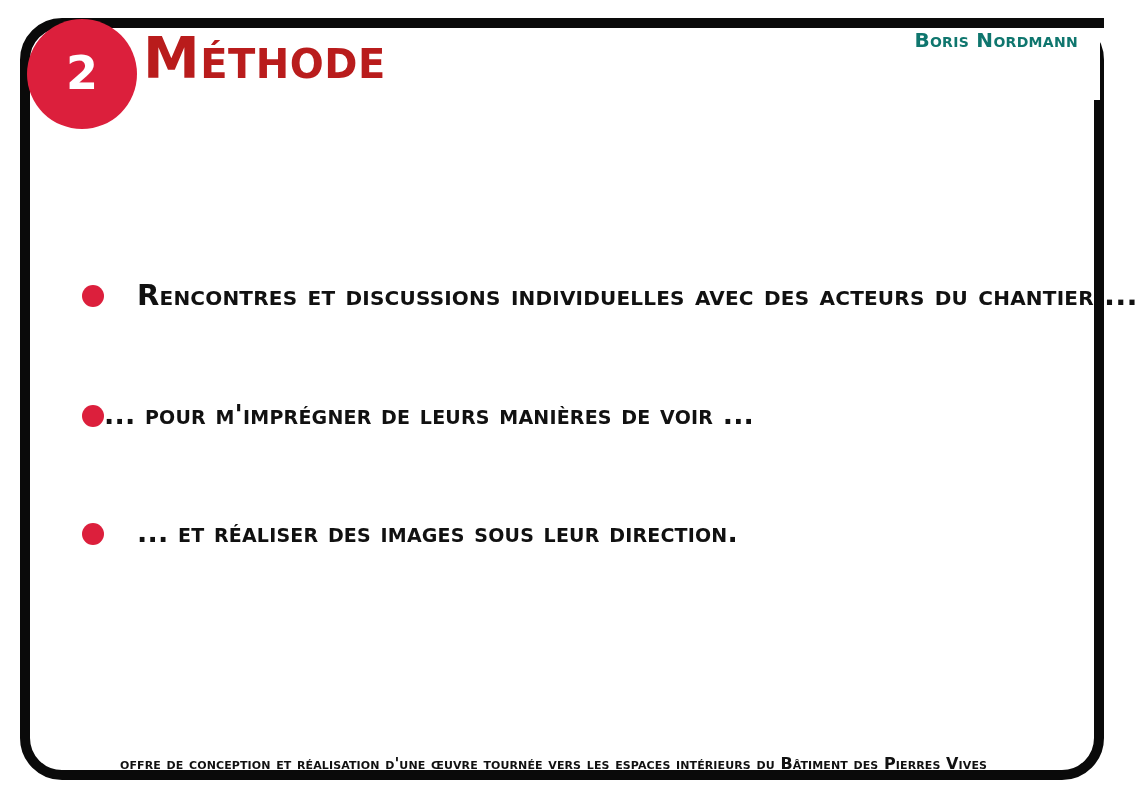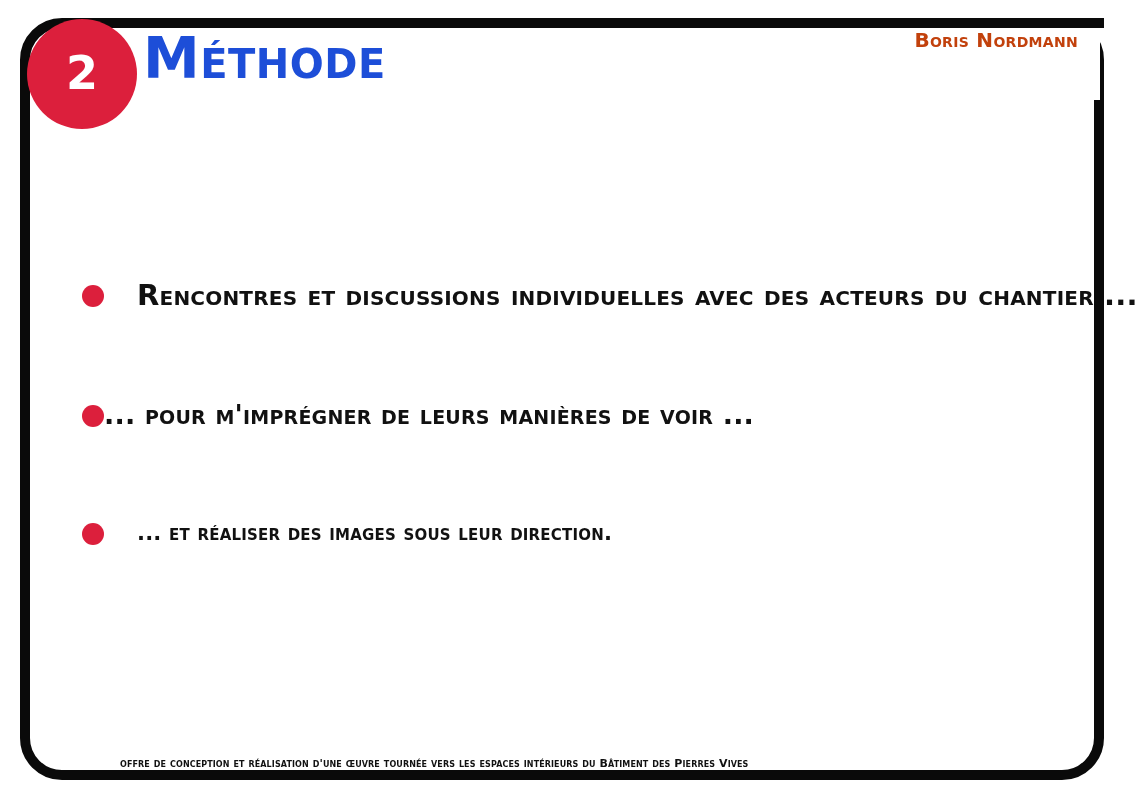--- a/index.html
+++ b/index.html
@@ -80,38 +80,38 @@
   
   .slide-title {
     position: absolute;
     left: 143px;
     top: 27px;
     font-family: "DejaVu Sans", sans-serif;
     font-weight: 700;
     font-size: 57px;
     line-height: 62px;
     letter-spacing: 0.5px;
-    color: #1d4ed8;
+    color: #b91c1c;
     font-variant: small-caps;
     font-feature-settings: "smcp" 1;
     white-space: nowrap;
   }
 
   
   .ident {
     position: absolute;
     right: 62px;
     top: 28px;
     text-align: right;
     font-family: "DejaVu Sans", sans-serif;
     font-weight: 700;
     font-size: 20px;
     line-height: 25px;
     letter-spacing: 0.3px;
-    color: #c2410c;
+    color: #0f766e;
     font-variant: small-caps;
     font-feature-settings: "smcp" 1;
     white-space: nowrap;
   }
 
   
   .bullets {
     position: absolute;
     left: 0;
     top: 0;
@@ -150,33 +150,33 @@
     line-height: 37px;
     letter-spacing: 0.2px;
   }
   .r1 .bullet-text {
     font-size: 27px;
     line-height: 36px;
     letter-spacing: 0.2px;
   }
   .r2 .bullet-text {
     margin-left: 33px;
-    font-size: 21px;
+    font-size: 27px;
     line-height: 36px;
     letter-spacing: 0.2px;
   }
 
   
   .footer {
     position: absolute;
     left: 120px;
     top: 755px;
     font-family: "DejaVu Sans", sans-serif;
     font-weight: 700;
-    font-size: 11px;
+    font-size: 16px;
     line-height: 18px;
     letter-spacing: 0.1px;
     color: #111111;
     font-variant: small-caps;
     font-feature-settings: "smcp" 1;
     white-space: nowrap;
   }
 </style>
 </head>
 <body>

